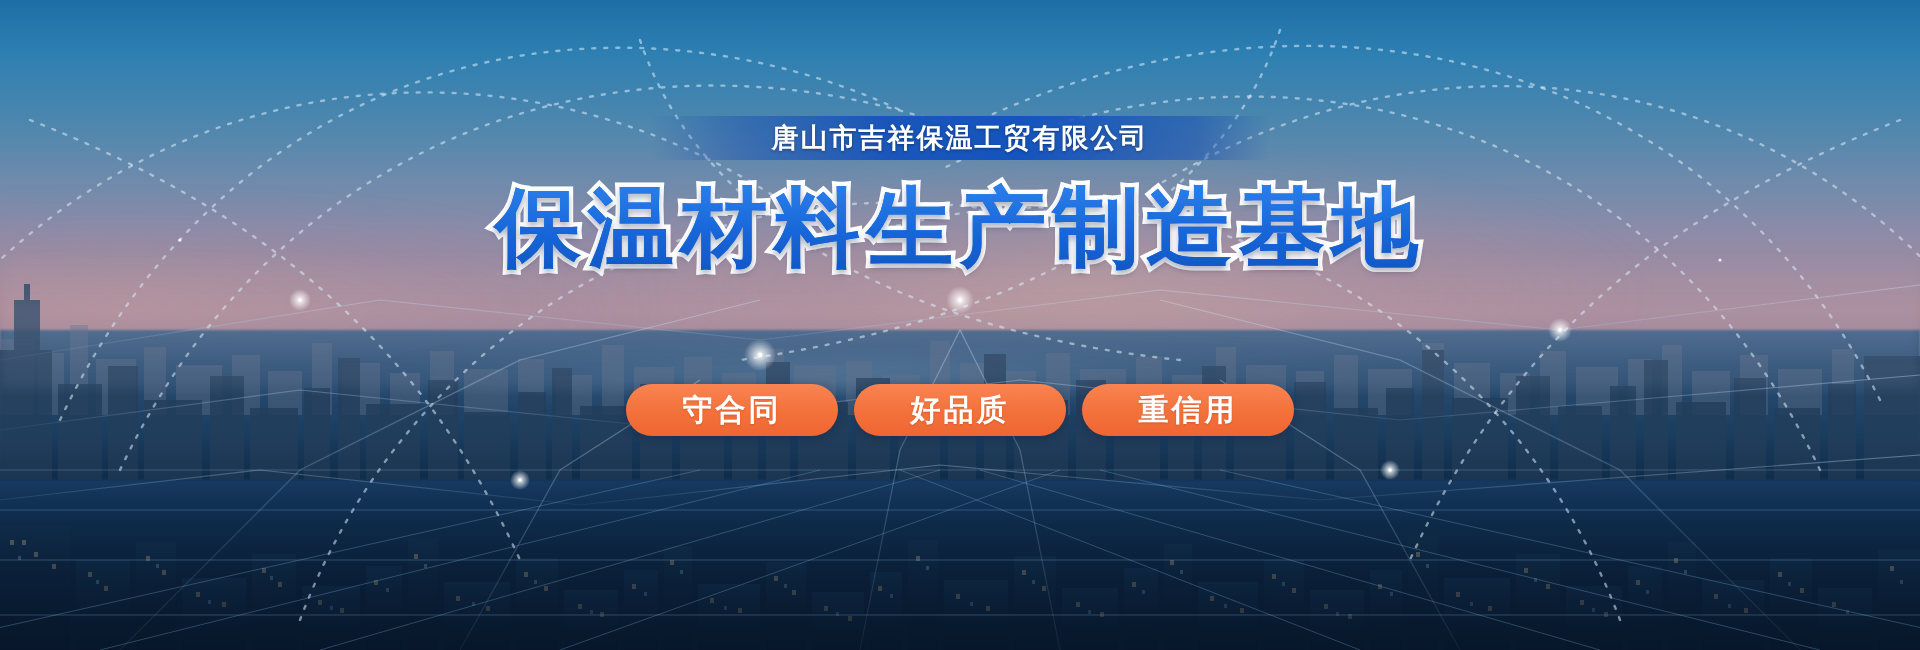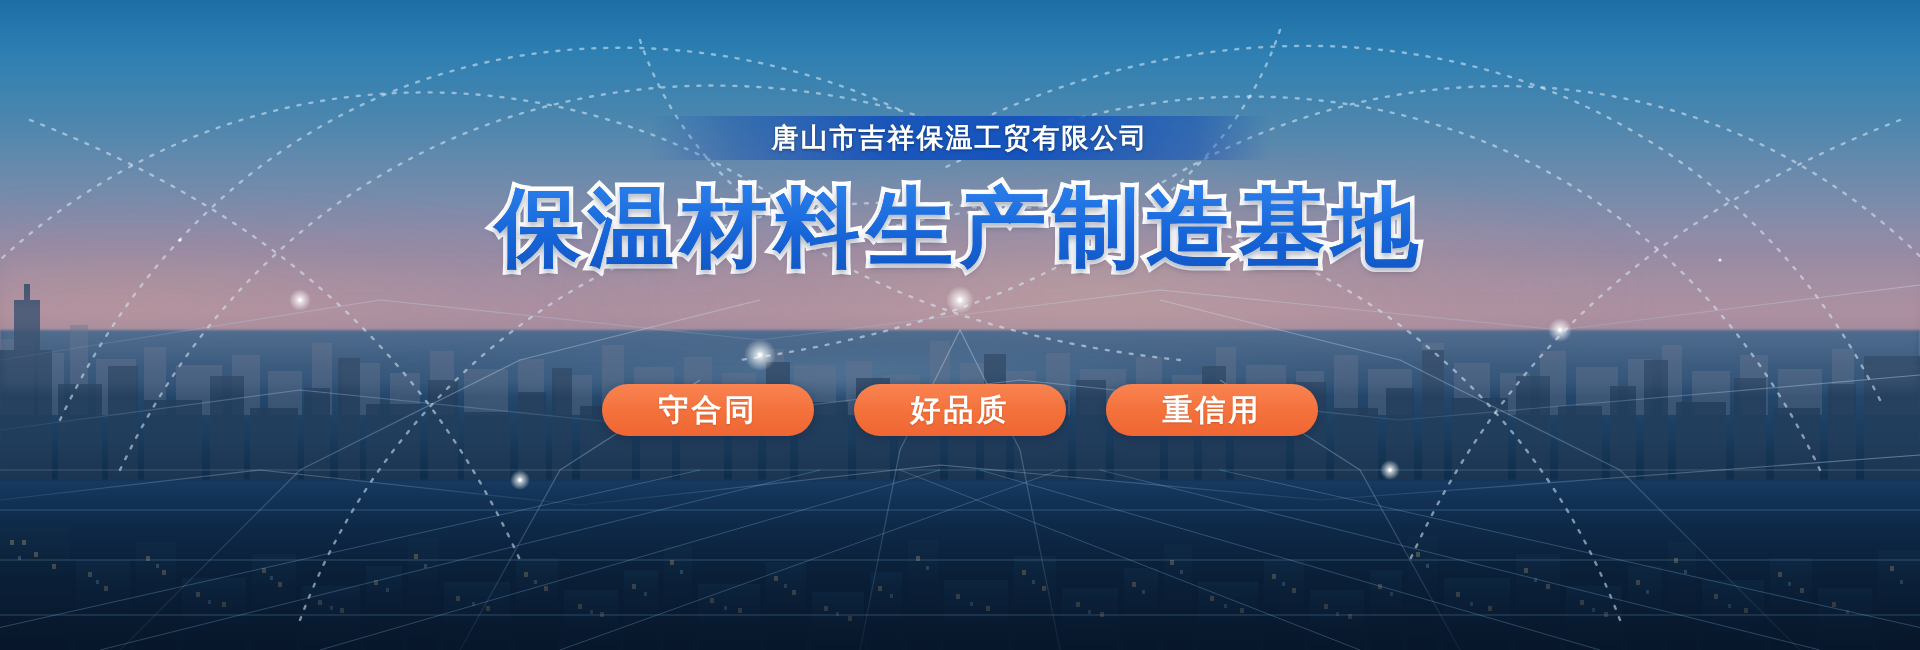--- a/index.html
+++ b/index.html
@@ -204,21 +204,21 @@
     color: transparent;
     pointer-events: none;
   }
 
   .pills {
     position: absolute;
     left: 50%;
     transform: translateX(-50%);
     top: 384px;
     display: flex;
-    gap: 40px;
+    gap: 16px;
     pointer-events: auto;
   }
   .pill {
     min-width: 160px;
     height: 52px;
     padding: 0 26px;
     border-radius: 26px;
     display: flex;
     align-items: center;
     justify-content: center;

